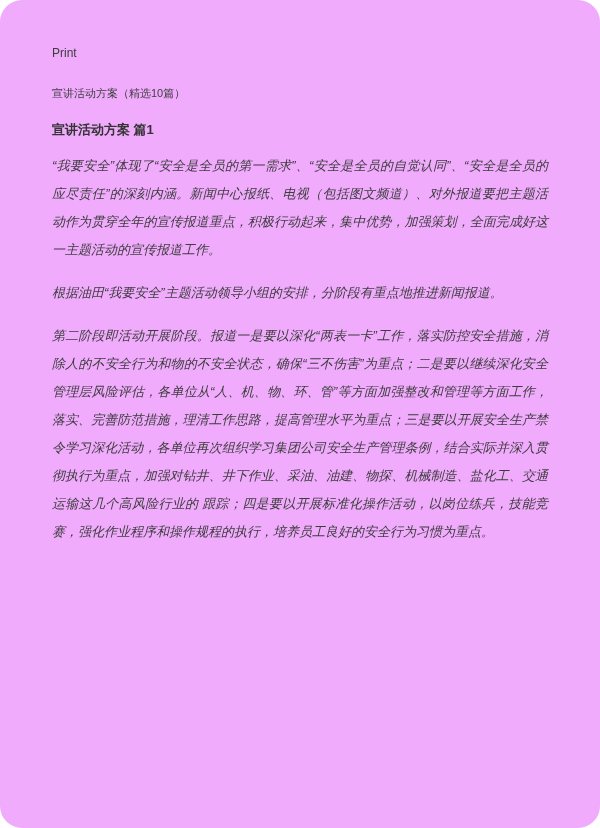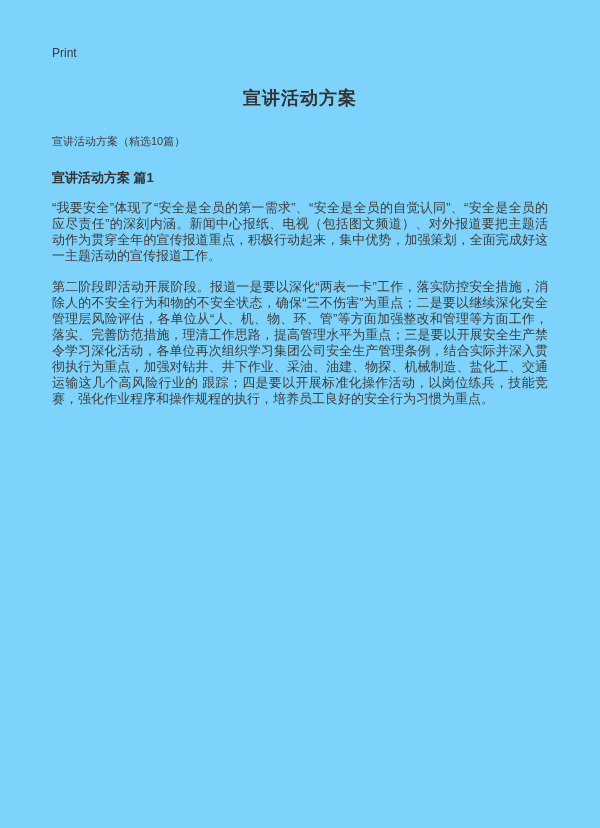--- a/index.html
+++ b/index.html
@@ -11,22 +11,23 @@
     width: 600px;
     font-family: "Liberation Sans", "DejaVu Sans", sans-serif;
     color: #3d3d3d;
   }
   .page {
     position: relative;
     width: 600px;
     height: 828px;
     box-sizing: border-box;
     padding: 46px 52px 30px 52px;
-    background: #7dd3fc;
+    background: #f0abfc;
     overflow: hidden;
+    border-radius: 22px;
   }
   .print-label {
     font-size: 12px;
     color: #3d3d3d;
     margin: 0 0 26px 0;
   }
   .doc-title {
     text-align: center;
     font-size: 18px;
     font-weight: bold;
@@ -40,42 +41,43 @@
     margin: 0 0 20px 0;
   }
   .sec-heading {
     font-size: 13px;
     font-weight: bold;
     color: #333333;
     margin: 10px 0 13px 0;
   }
   .para {
     font-size: 13px;
-    line-height: 16px;
+    line-height: 28px;
     text-align: justify;
     margin: 0 0 15px 0;
     color: #3d3d3d;
+    font-style: italic;
   }
 </style>
 </head>
 <body>
 
 <div class="page">
 
   <div class="print-label">Print</div>
 
-  <h1 class="doc-title">宣讲活动方案</h1>
 
   <div class="doc-subtitle">宣讲活动方案（精选10篇）</div>
 
   <h2 class="sec-heading">宣讲活动方案 篇1</h2>
 
   <p class="para">“我要安全”体现了“安全是全员的第一需求”、“安全是全员的自觉认同”、“安全是全员的应尽责任”的深刻内涵。新闻中心报纸、电视（包括图文频道）、对外报道要把主题活动作为贯穿全年的宣传报道重点，积极行动起来，集中优势，加强策划，全面完成好这一主题活动的宣传报道工作。</p>
 
 
 
 
 
+  <p class="para">根据油田“我要安全”主题活动领导小组的安排，分阶段有重点地推进新闻报道。</p>
 
 
   <p class="para">第二阶段即活动开展阶段。报道一是要以深化“两表一卡”工作，落实防控安全措施，消除人的不安全行为和物的不安全状态，确保“三不伤害”为重点；二是要以继续深化安全管理层风险评估，各单位从“人、机、物、环、管”等方面加强整改和管理等方面工作，落实、完善防范措施，理清工作思路，提高管理水平为重点；三是要以开展安全生产禁令学习深化活动，各单位再次组织学习集团公司安全生产管理条例，结合实际并深入贯彻执行为重点，加强对钻井、井下作业、采油、油建、物探、机械制造、盐化工、交通运输这几个高风险行业的 跟踪；四是要以开展标准化操作活动，以岗位练兵，技能竞赛，强化作业程序和操作规程的执行，培养员工良好的安全行为习惯为重点。</p>
 
 </div>
 
 </body></html>

